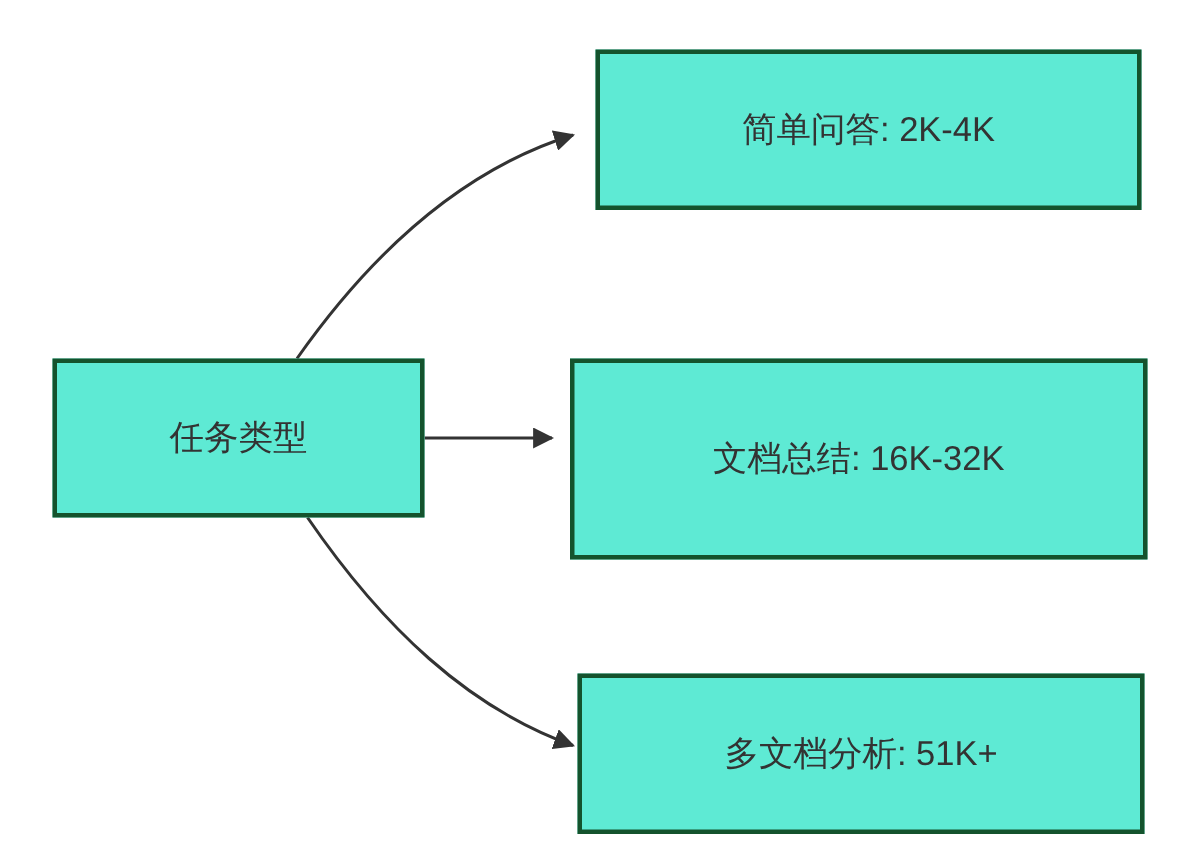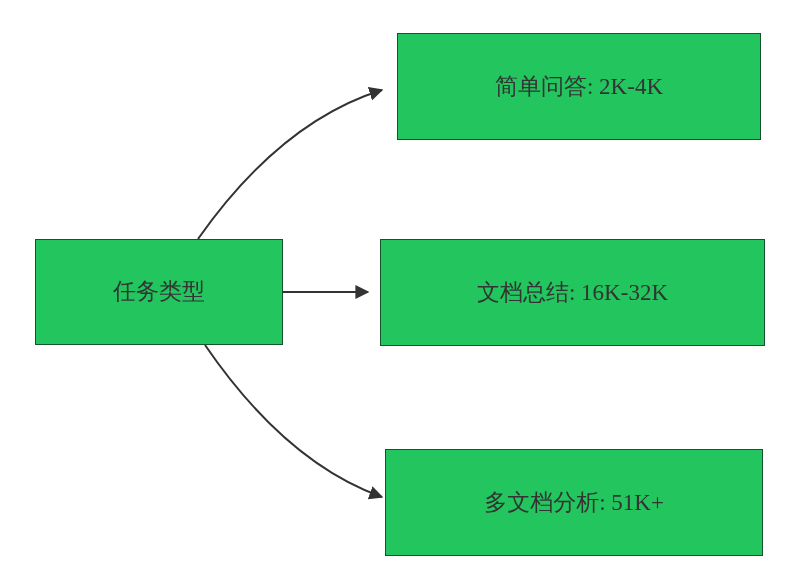--- a/index.html
+++ b/index.html
@@ -18,38 +18,37 @@
   .edges {
     position: absolute;
     left: 0;
     top: 0;
     width: 787px;
     height: 572px;
     pointer-events: none;
   }
   .node {
     position: absolute;
-    background: #22c55e;
-    border: 1px solid #14532d;
+    background: #5eead4;
+    border: 3px solid #14532d;
     display: flex;
     align-items: center;
     justify-content: center;
     box-sizing: border-box;
-    font-family: Liberation Serif, serif;
   }
   .node-label {
     font-size: 23px;
     color: #333333;
     text-align: center;
     line-height: 1.3;
     white-space: nowrap;
   }
   .node-root   { left: 35px;  top: 239px; width: 248px; height: 106px; }
   .node-top    { left: 397px; top: 33px;  width: 364px; height: 107px; }
-  .node-middle { left: 380px; top: 239px; width: 385px; height: 107px; }
+  .node-middle { left: 380px; top: 239px; width: 385px; height: 134px; }
   .node-bottom { left: 385px; top: 449px; width: 378px; height: 107px; }
 </style>
 </head>
 <body>
 
 <div class="canvas">
 
   <svg class="edges" viewBox="0 0 787 572" xmlns="http://www.w3.org/2000/svg">
     <defs>
       <marker id="arrowhead" viewBox="0 0 10 10" refX="9" refY="5" markerWidth="7" markerHeight="7" orient="auto-start-reverse">

